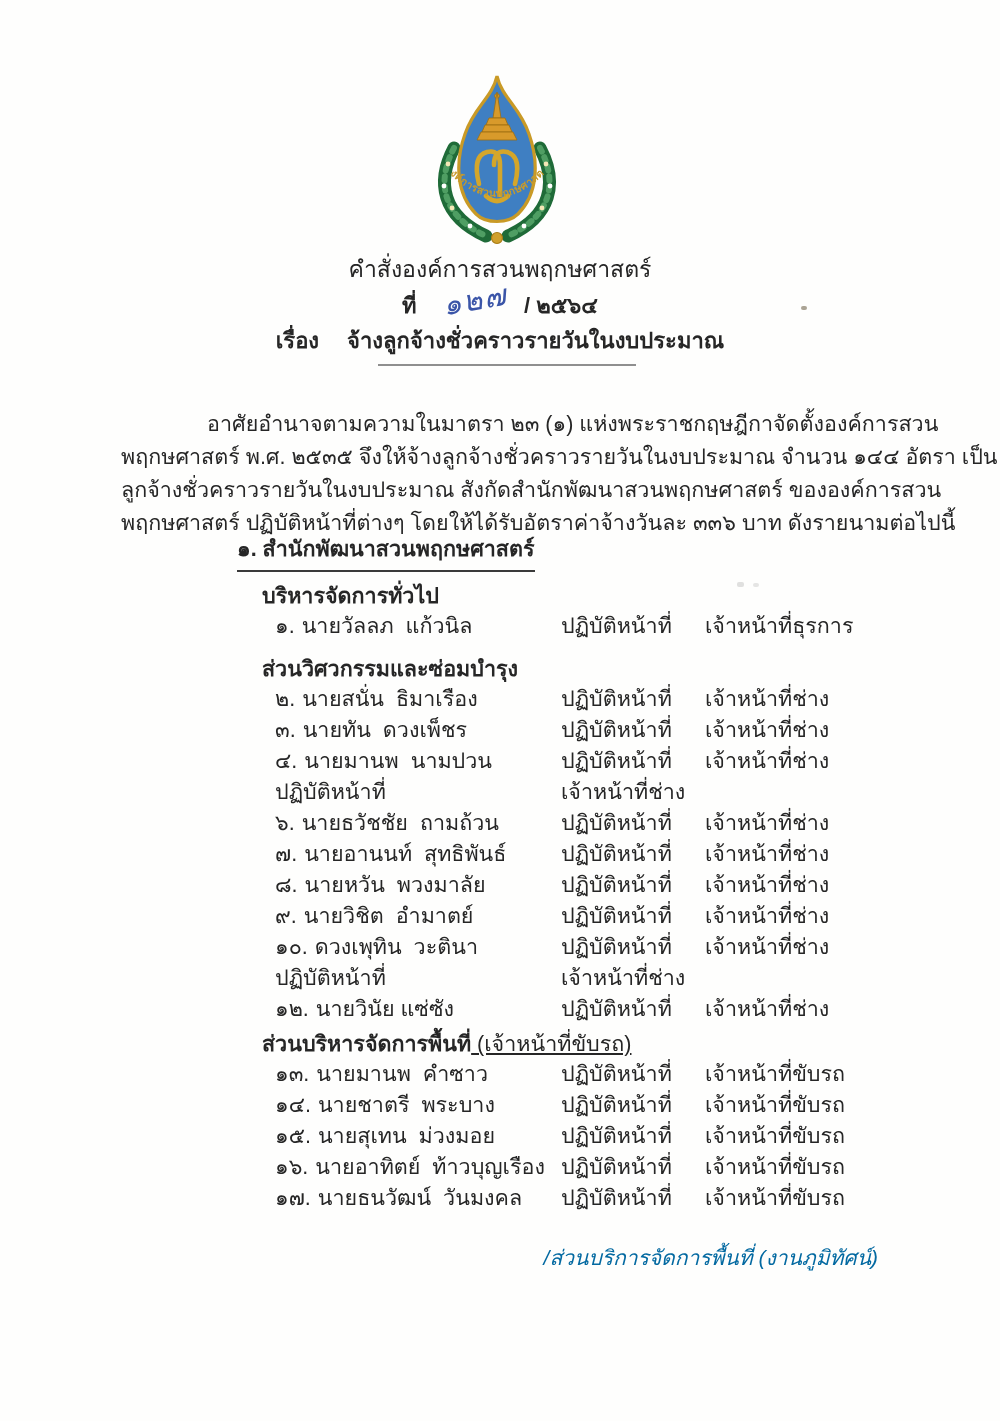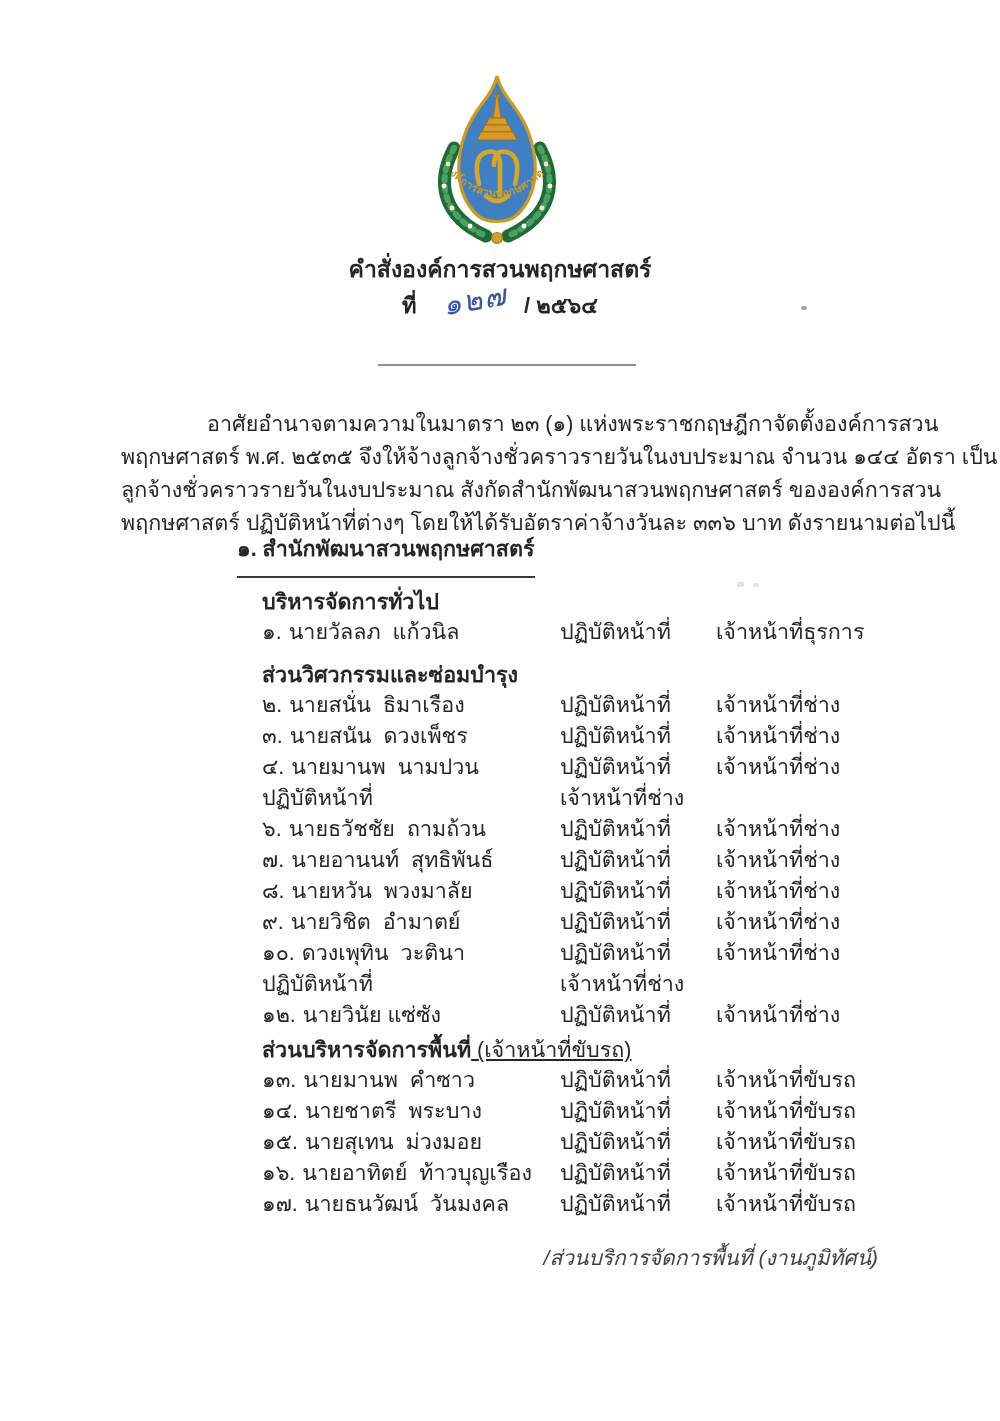--- a/index.html
+++ b/index.html
@@ -12,21 +12,21 @@
     color:#262626;
     overflow:hidden;
   }
 
   
   .emblem { position:absolute; left:418px; top:72px; width:158px; height:176px; }
   .emblem svg { width:100%; height:100%; }
 
   
   .title-block { position:absolute; left:0; top:254px; width:1000px; text-align:center; }
-  .doc-title   { font-size:23px; font-weight:bold; line-height:30px;text-align:center; }
+  .doc-title   { font-size:23px; font-weight:normal; line-height:30px;text-align:center; }
   .doc-number  { font-size:22px; font-weight:bold; line-height:34px; margin-top:2px; }
   .doc-number .num-label { margin-right:26px; }
   .hand {
     display:inline-block;
     color:#3b55a8;
     font-size:29px;
     font-style:italic;
     font-weight:normal;
     transform:rotate(-10deg) translateY(-3px);
     letter-spacing:2px;
@@ -44,42 +44,41 @@
   .paragraph { position:absolute; left:121px; top:408px; width:770px; font-size:21.5px; }
   .pline { line-height:33px; white-space:nowrap; }
   .pline.first { padding-left:86px; }
 
   
   .listing { position:absolute; left:237px; top:534px; width:680px; font-size:21.5px; }
   .sec-head { line-height:30px; font-weight:bold; }
   .sec-head .underlined {
     display:inline-block;
     border-bottom:2px solid #3a3a3a;
-    padding-bottom:12px;
+    padding-bottom:6px;
   }
   .group-title { margin-left:25px; line-height:30px; font-weight:bold; }
   .group-title.g1 { margin-top:9px; }
   .group-title.g2 { margin-top:12px; }
   .group-title.g3 { margin-top:4px; }
   .group-title .suffix { font-weight:normal;text-decoration:underline; }
   .row {
     display:grid;
     grid-template-columns:286px 144px auto;
-    margin-left:25px;
+    margin-left:38px;
     line-height:31px;
     height:31px;
-    gap:12px;
   }
   .cell-name { white-space:pre-wrap; }
   .cell-name .no { margin-right:7px; }
 
   
   .footer-note {
     position:absolute; top:1243px; right:122px;
-    font-size:21px; font-style:italic; color:#404040;
+    font-size:21px; font-style:italic; color:#0369a1;
     line-height:30px;
   }
 
   
   .speck { position:absolute; border-radius:2px; }
   .speck.s1 { left:801px; top:306px; width:6px; height:4px; background:#8f8672; opacity:.75; }
   .speck.s2 { left:737px; top:582px; width:7px; height:5px; background:#9a9a9a; opacity:.3; }
   .speck.s3 { left:753px; top:583px; width:6px; height:4px; background:#9a9a9a; opacity:.25; }
 </style>
 </head>
@@ -127,20 +126,23 @@
         <textPath href="#ring-path" startOffset="50%">องค์การสวนพฤกษศาสตร์</textPath>
       </text>
     </svg>
   </div>
 
   <div class="title-block">
     <div class="doc-title">คำสั่งองค์การสวนพฤกษศาสตร์</div>
     <div class="doc-number">
       <span class="num-label">ที่</span><span class="hand">๑๒๗</span><span class="num-year">/ ๒๕๖๔</span>
     </div>
+    <div class="doc-subject">
+      <span class="subj-label">เรื่อง</span><span>จ้างลูกจ้างชั่วคราวรายวันในงบประมาณ</span>
+    </div>
   </div>
 
   <div class="divider"></div>
 
   <div class="paragraph">
     <div class="pline first">อาศัยอำนาจตามความในมาตรา ๒๓ (๑) แห่งพระราชกฤษฎีกาจัดตั้งองค์การสวน</div>
     <div class="pline">พฤกษศาสตร์  พ.ศ. ๒๕๓๕  จึงให้จ้างลูกจ้างชั่วคราวรายวันในงบประมาณ  จำนวน ๑๔๔ อัตรา  เป็น</div>
     <div class="pline">ลูกจ้างชั่วคราวรายวันในงบประมาณ สังกัดสำนักพัฒนาสวนพฤกษศาสตร์ ขององค์การสวน</div>
     <div class="pline">พฤกษศาสตร์ ปฏิบัติหน้าที่ต่างๆ โดยให้ได้รับอัตราค่าจ้างวันละ ๓๓๖ บาท  ดังรายนามต่อไปนี้</div>
   </div>
@@ -162,21 +164,21 @@
 
     <div class="group-title g2">
       <span>ส่วนวิศวกรรมและซ่อมบำรุง</span><span class="suffix"></span>
     </div>
     <div class="row">
       <span class="cell-name"><span class="no">๒.</span><span>นายสนั่น  ธิมาเรือง</span></span>
       <span>ปฏิบัติหน้าที่</span>
       <span>เจ้าหน้าที่ช่าง</span>
     </div>
     <div class="row">
-      <span class="cell-name"><span class="no">๓.</span><span>นายสนัน  ดวงเพ็ชร</span></span>
+      <span class="cell-name"><span class="no">๓.</span><span>นายทัน  ดวงเพ็ชร</span></span>
       <span>ปฏิบัติหน้าที่</span>
       <span>เจ้าหน้าที่ช่าง</span>
     </div>
     <div class="row">
       <span class="cell-name"><span class="no">๔.</span><span>นายมานพ  นามปวน</span></span>
       <span>ปฏิบัติหน้าที่</span>
       <span>เจ้าหน้าที่ช่าง</span>
     </div>
     <div class="row">
       <span>ปฏิบัติหน้าที่</span>

